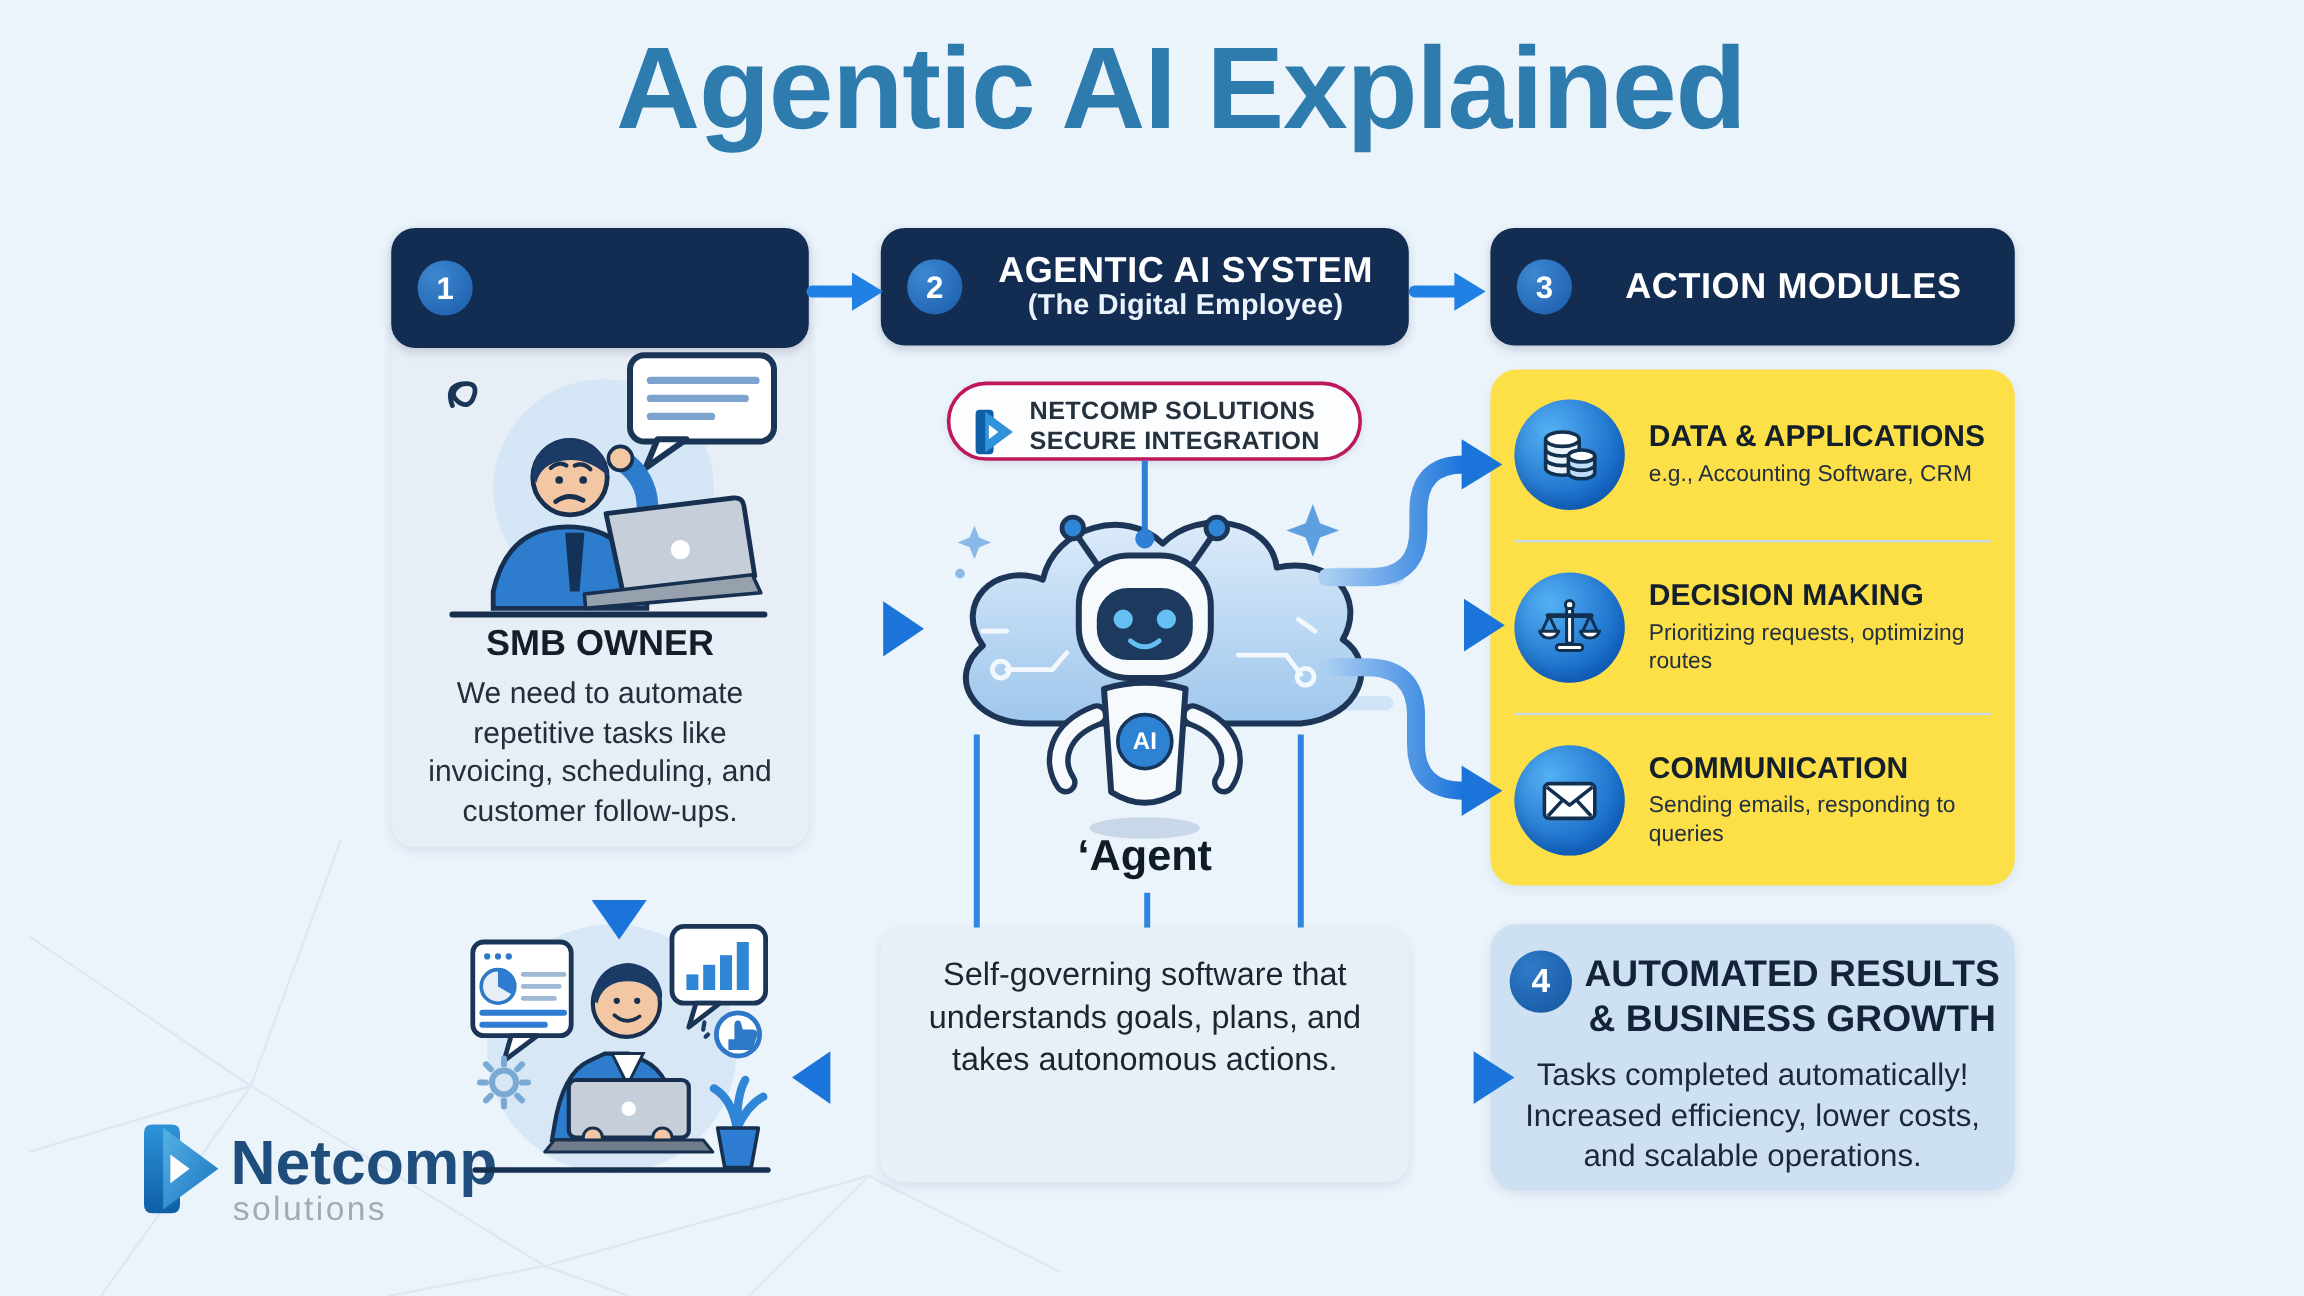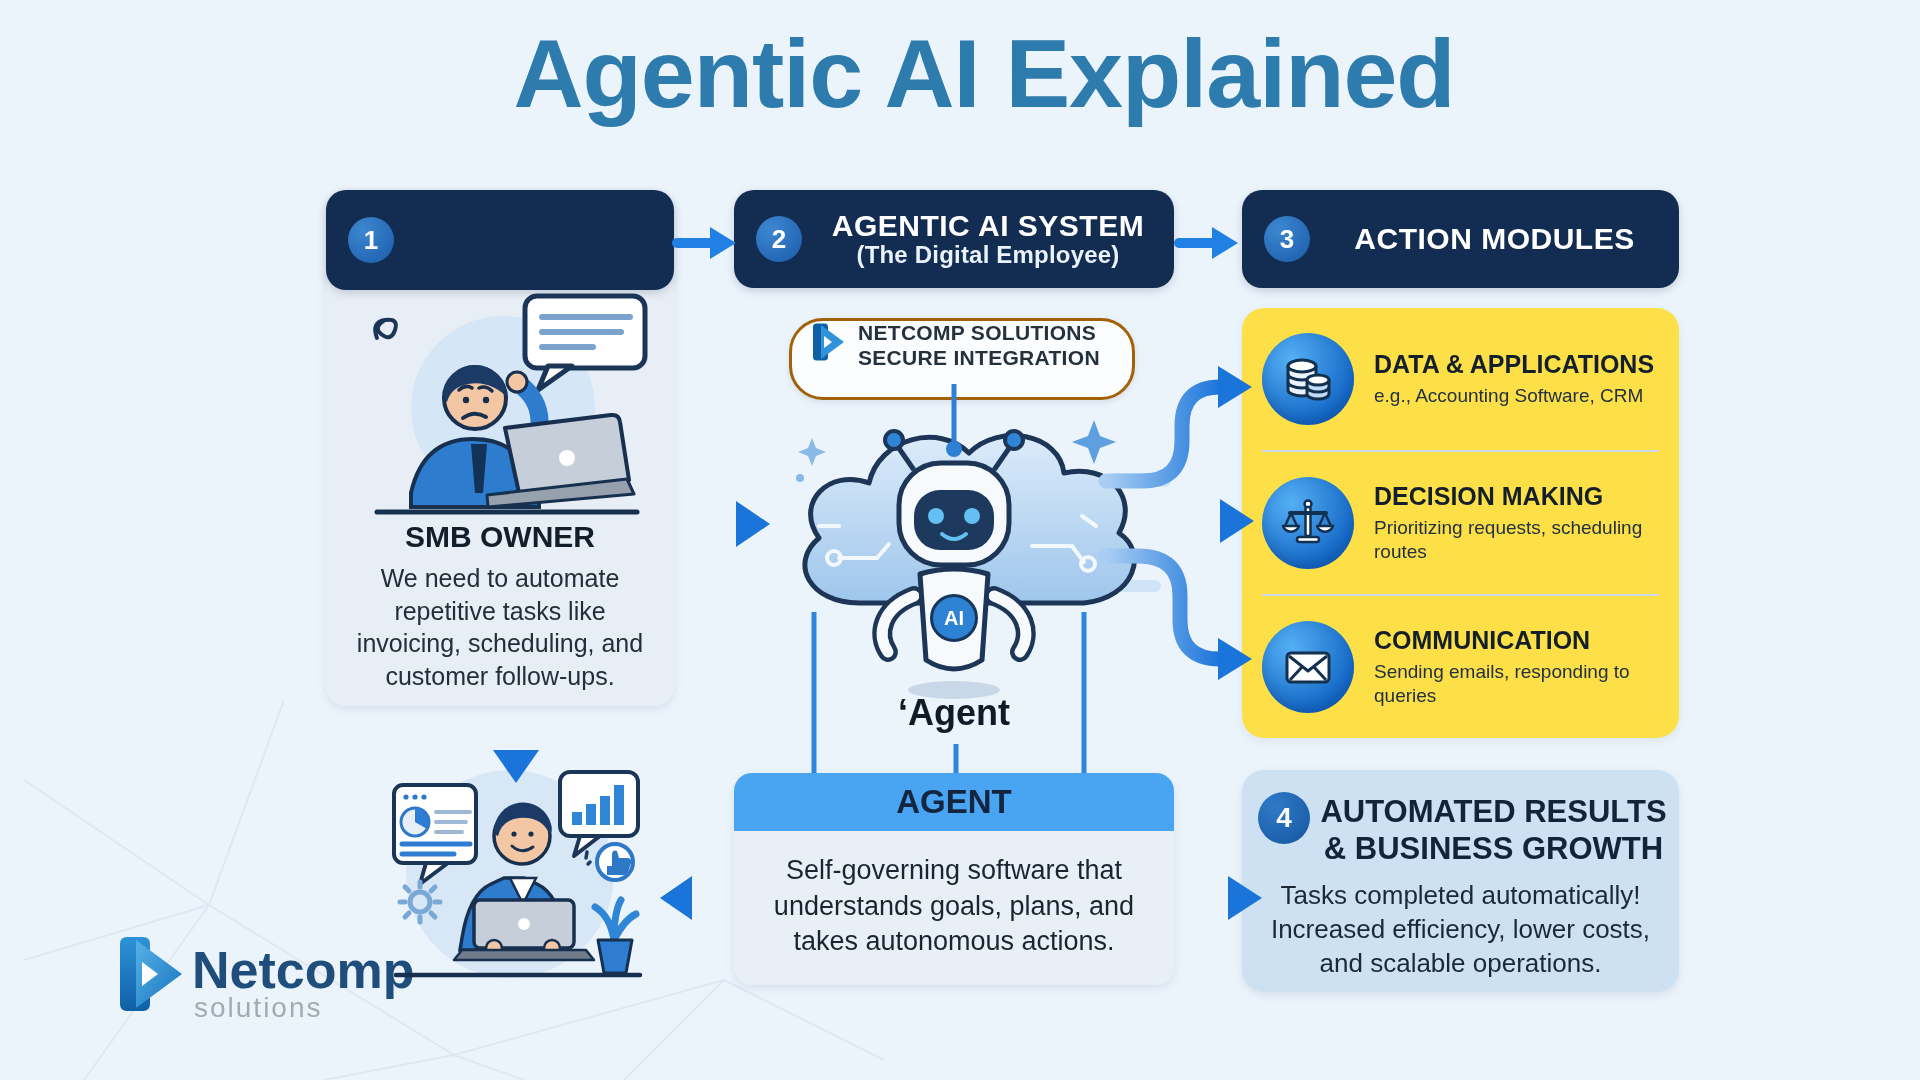--- a/index.html
+++ b/index.html
@@ -21,22 +21,22 @@
   .pill-text .sub{font-size:24px;font-weight:600;display:block;color:#eaf2fb;letter-spacing:.2px;}
   
   .card1{position:absolute;left:302px;top:190px;width:348px;height:516px;background:#e8eef5;
          border-radius:20px;box-shadow:0 3px 10px rgba(30,60,110,.10);}
   .card1 .pill{left:0;top:0;width:348px;height:100px;}
   .persona{position:absolute;left:0;top:330px;width:348px;text-align:center;
            font-size:30px;font-weight:800;color:#131e2b;}
   .quote{position:absolute;left:19px;top:372px;width:310px;text-align:center;
          font-size:25px;line-height:1.3;color:#222e3a;}
   
-  .badge{position:absolute;left:765px;top:318px;width:346px;height:82px;border-radius:34px;
-         background:#fbfdff;border:3px solid #a16207;display:flex;align-items:flex-start;box-sizing:border-box;
+  .badge{position:absolute;left:765px;top:318px;width:346px;height:66px;border-radius:34px;
+         background:#fbfdff;border:3px solid #be185d;display:flex;align-items:flex-end;box-sizing:border-box;
          padding-left:14px;gap:10px;box-shadow:0 2px 6px rgba(30,60,110,.12);}
   .badge-lines{font-size:21px;font-weight:800;color:#25313d;line-height:1.18;letter-spacing:.3px;}
   .ai-chip{position:absolute;left:906px;top:594px;width:48px;height:48px;border-radius:50%;
            background:#2e82d4;border:3px solid #16365c;box-sizing:border-box;color:#ffffff;
            display:flex;align-items:center;justify-content:center;font-size:20px;font-weight:800;z-index:4;}
   .agent-caption{position:absolute;left:930px;top:692px;transform:translateX(-50%);
                  font-size:36px;font-weight:800;color:#101b28;z-index:4;}
   .agent-box{position:absolute;left:710px;top:773px;width:440px;height:212px;border-radius:18px;
              background:#e9eff7;box-shadow:0 3px 10px rgba(30,60,110,.10);}
   .agent-head{height:58px;background:#49a4f2;border-radius:18px 18px 0 0;display:flex;
@@ -266,21 +266,20 @@
         <circle cx="208" cy="118" r="8" fill="#64bff2"></circle>
       <path d="M178,136 q12,10 24,0" fill="none" stroke="#64bff2" stroke-width="4" stroke-linecap="round"></path>
       <path d="M156,176 q34,-10 68,0 l-6,86 q-28,18 -56,0 z" fill="#f7fafc" stroke="#1d3557" stroke-width="5" stroke-linejoin="round"></path>
     </g>
   </svg>
 
   <div class="ai-chip">AI</div>
   <div class="agent-caption">‘Agent</div>
 
   <div class="agent-box z1">
-    <div class="agent-head">AGENT</div>
     <div class="agent-body">
       <p>Self-governing software that understands goals, plans, and takes autonomous actions.</p>
     </div>
   </div>
 
   <div class="pill z1" style="left:1218px;top:190px;width:437px;height:98px;">
     <div class="num">3</div>
     <div class="pill-text">
       <span class="big">ACTION MODULES</span>
     </div>
@@ -316,21 +315,21 @@
             <path d="M9,17 h36" stroke-width="4" stroke-linecap="round"></path>
             <path d="M10,17 l-6,13 M10,17 l6,13"></path>
             <path d="M2,30 a8.5,8.5 0 0 0 16 0 z"></path>
             <path d="M44,17 l-6,13 M44,17 l6,13"></path>
             <path d="M36,30 a8.5,8.5 0 0 0 16 0 z"></path>
           </g>
         </svg>
       </div>
       <div class="module-text">
         <div class="module-title">DECISION MAKING</div>
-        <div class="module-desc">Prioritizing requests, scheduling routes</div>
+        <div class="module-desc">Prioritizing requests, optimizing routes</div>
       </div>
     </div>
     <div class="module-divider"></div>
     <div class="module-item">
       <div class="module-icon">
         <svg width="54" height="54" viewBox="0 0 54 54">
           <rect x="6" y="13" width="42" height="29" rx="4" fill="#fdfeff" stroke="#12304f" stroke-width="3"></rect>
           <path d="M8,16 L27,31 L46,16 M9,40 L21,27 M45,40 L33,27" fill="none" stroke="#12304f" stroke-width="3" stroke-linejoin="round"></path>
         </svg>
       </div>

